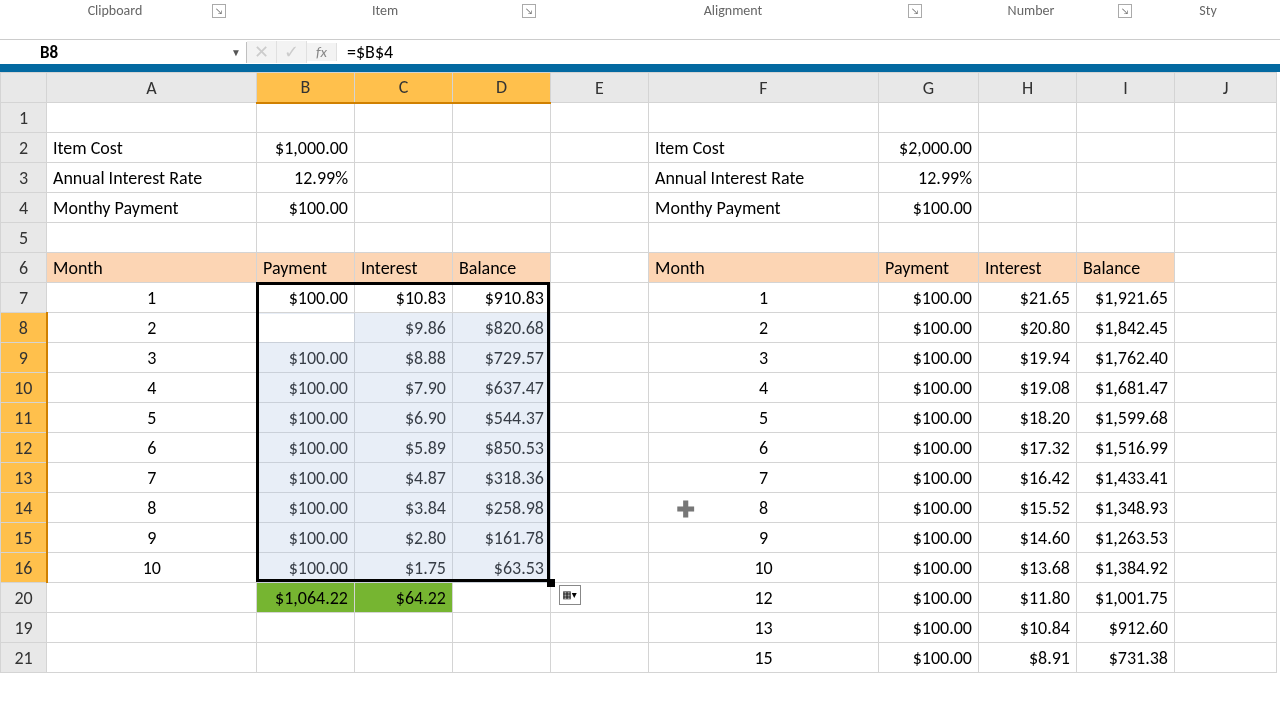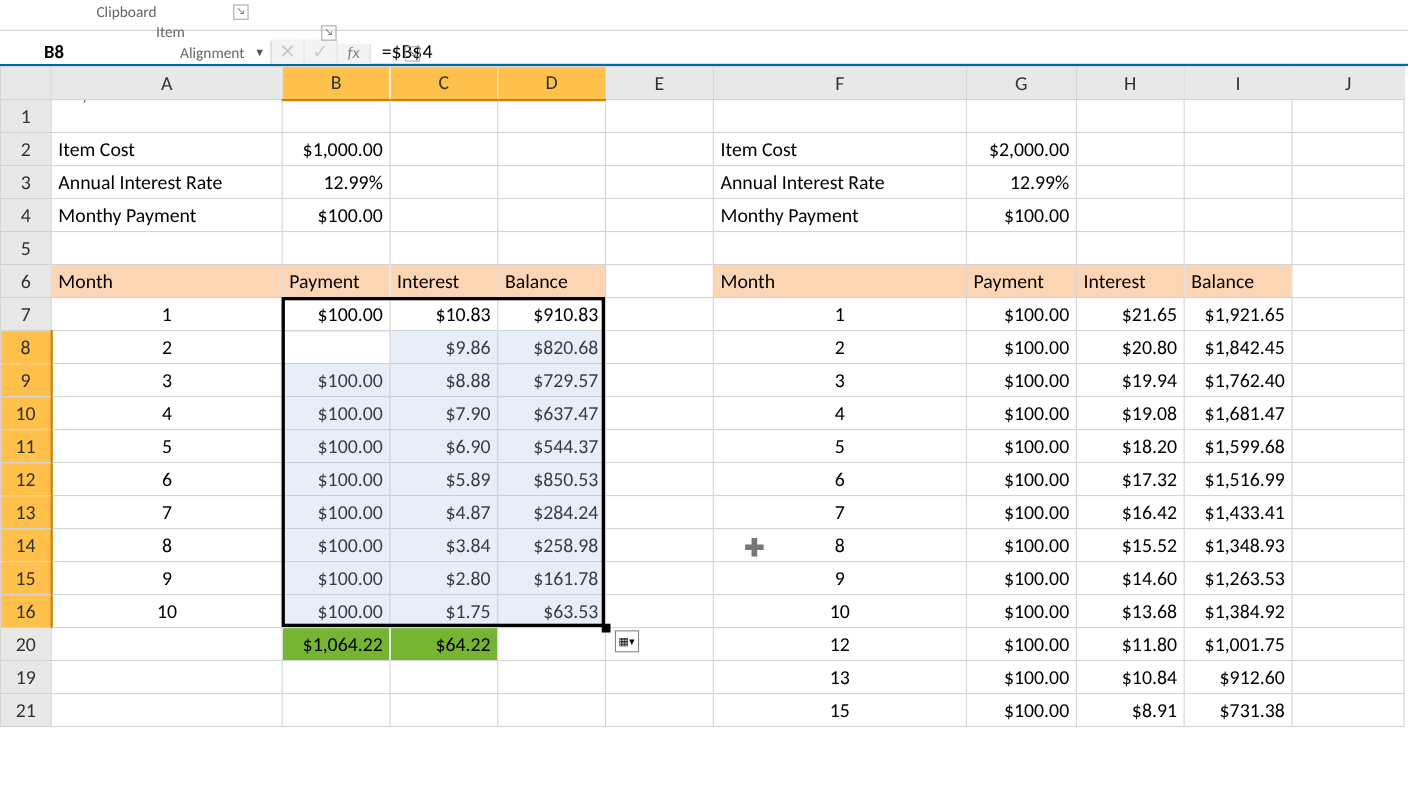--- a/index.html
+++ b/index.html
@@ -1,22 +1,22 @@
 <!DOCTYPE html>
 <html><head>
 <meta charset="utf-8">
 <style>
   * { box-sizing: border-box; margin: 0; padding: 0; }
   body { font-family: Calibri, Arial, sans-serif; font-size: 18px; background: #fff; overflow: hidden; width: 1280px; height: 720px; position: relative; }
   
-  .ribbon-groups { display: flex; height: 28px; background: #fff; border-bottom: 1px solid #ccc; flex-direction: column; }
+  .ribbon-groups { display: flex; height: 40px; background: #fff; border-bottom: 1px solid #ccc; }
   .ribbon-group { flex: none; text-align: center; font-size: 14px; color: #666; position: relative; padding-top: 2px; }
   .ribbon-group .launcher { position: absolute; right: 4px; top: 4px; width: 14px; height: 14px; border: 1px solid #aaa; font-size: 9px; line-height: 11px; color: #666; }
   
-  .formula-bar { display: flex; height: 32px; border-bottom: 2px solid #0369a1; align-items: flex-end; }
+  .formula-bar { display: flex; height: 32px; border-bottom: 8px solid #0369a1; align-items: center; }
   .name-box { width: 247px; border-right: 1px solid #c0c0c0; display: flex; align-items: center; background: #fff; }
   .name-box-input { flex: 1; padding-left: 40px; font-weight: bold; font-size: 17px; }
   .name-box-arrow { width: 20px; text-align: center; color: #555; font-size: 10px; }
   .fb-btn { width: 30px; border-right: 1px solid #e0e0e0; display: flex; align-items: center; justify-content: center; color: #888; background: #f3f3f3; }
   .fx { font-style: italic; font-size: 15px; }
   .formula-input { flex: 1; padding-left: 10px; display: flex; align-items: center; font-size: 18px; }
   
   .grid-area { position: relative; }
   table.sheet { border-collapse: collapse; table-layout: fixed; }
   table.sheet th, table.sheet td { border: 1px solid #d4d4d4; height: 30px; padding: 0 6px; font-size: 18px; white-space: nowrap; overflow: hidden; }
@@ -234,21 +234,21 @@
           <td class="right">$100.00</td>
           <td class="right">$17.32</td>
           <td class="right">$1,516.99</td>
           <td></td>
         </tr>
         <tr>
           <th class="row-head row-sel">13</th>
           <td class="center">7</td>
           <td class="right">$100.00</td>
           <td class="right">$4.87</td>
-          <td class="right">$284.24</td>
+          <td class="right">$318.36</td>
           <td></td>
           <td class="center">7</td>
           <td class="right">$100.00</td>
           <td class="right">$16.42</td>
           <td class="right">$1,433.41</td>
           <td></td>
         </tr>
         <tr>
           <th class="row-head row-sel">14</th>
           <td class="center">8</td>

